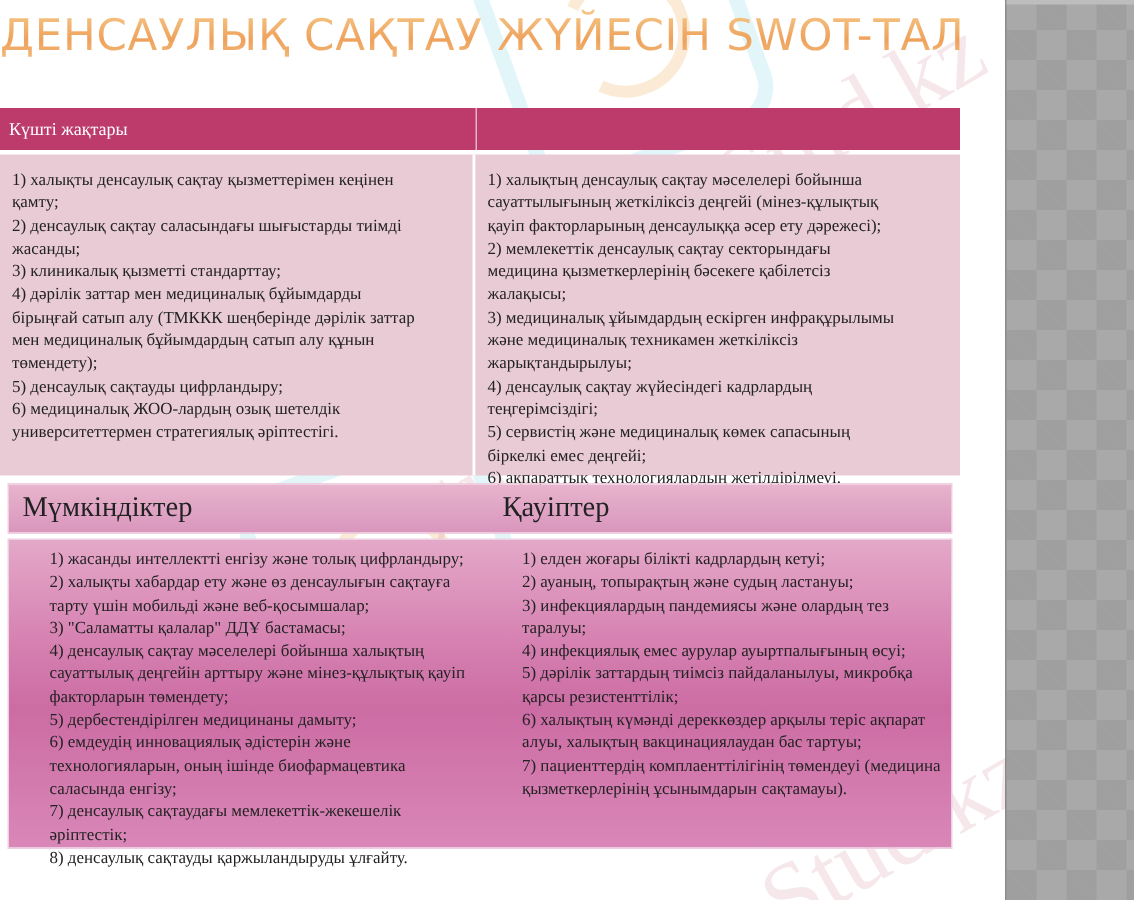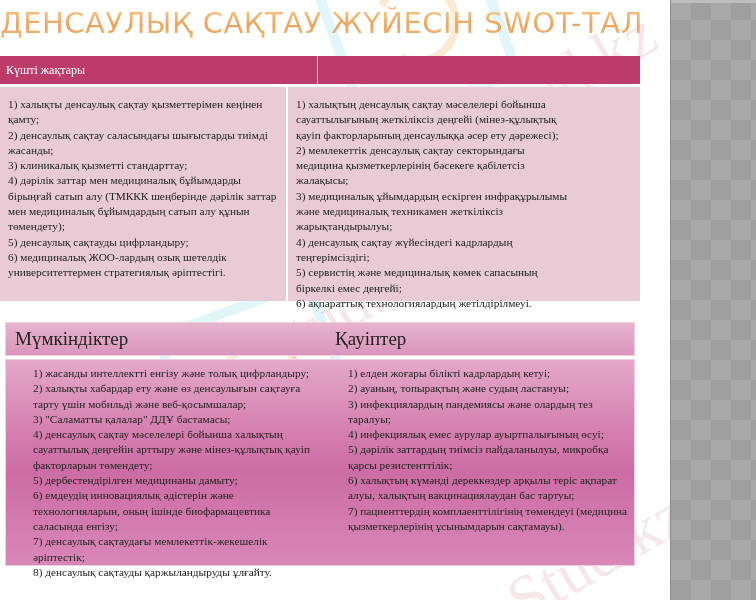--- a/index.html
+++ b/index.html
@@ -28,28 +28,28 @@
     color:#f0b070;
     background:linear-gradient(180deg,#f6c98a 0%,#eea25c 60%,#f3b97a 100%);
     -webkit-background-clip:text; background-clip:text; -webkit-text-fill-color:transparent;
     white-space:nowrap;
   }
   
   .wm { position:absolute; color:rgba(200,120,140,0.18); font-family:"Liberation Serif", serif; font-size:64px; transform:rotate(-30deg); pointer-events:none; white-space:nowrap; }
   .logo-wm { position:absolute; width:150px; height:150px; border:10px solid rgba(140,220,235,0.25); border-radius:30px; transform:rotate(-20deg); pointer-events:none; }
   .logo-wm::after { content:""; position:absolute; left:35px; top:30px; width:70px; height:70px; border-radius:50%; border:8px solid rgba(240,190,120,0.3); border-left-color:transparent; }
 
-  .top-table { position:absolute; left:0; top:56px; width:640px; }
+  .top-table { position:absolute; left:0; top:72px; width:640px; }
   .top-head { display:flex; height:28px; background:#bc3b6b; }
   .top-head .cell { color:#ffffff; font-size:12px; line-height:28px; padding-left:6px; }
   .top-head .c1 { width:311px; border-right:1px solid #e6b5c6; }
   .top-head .c2 { flex:1; padding-left:8px;margin-top:36px; }
   .top-body { display:flex; margin-top:3px; height:214px; }
   .top-body .cell { background:#e9cbd5; font-size:11.3px; line-height:15.3px; color:#222; padding:10px 6px 6px 6px; box-sizing:border-box; }
-  .top-body .c1 { width:288px; border-right:2px solid #ffffff; padding-left:8px; }
+  .top-body .c1 { width:317px; border-right:2px solid #ffffff; padding-left:8px; }
   .top-body .c2 { flex:1; padding-left:8px; }
 
   .bottom-box { position:absolute; left:5px; top:322px; width:630px; height:241px; }
   .bot-head {
     display:flex; height:32px;
     background:linear-gradient(180deg,#e7b4cd 0%,#d996bd 100%);
     border:1px solid #efcfdf;
   }
   .bot-head .cell { font-size:19px; color:#222; line-height:32px; padding-left:9px; }
   .bot-head .c1 { width:310px; }

